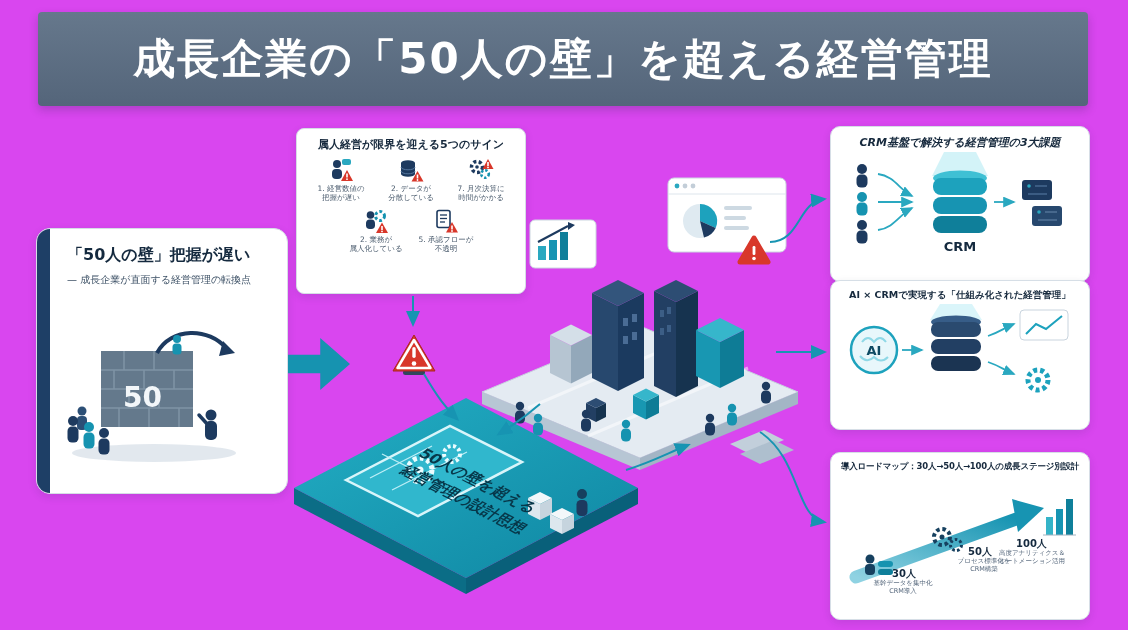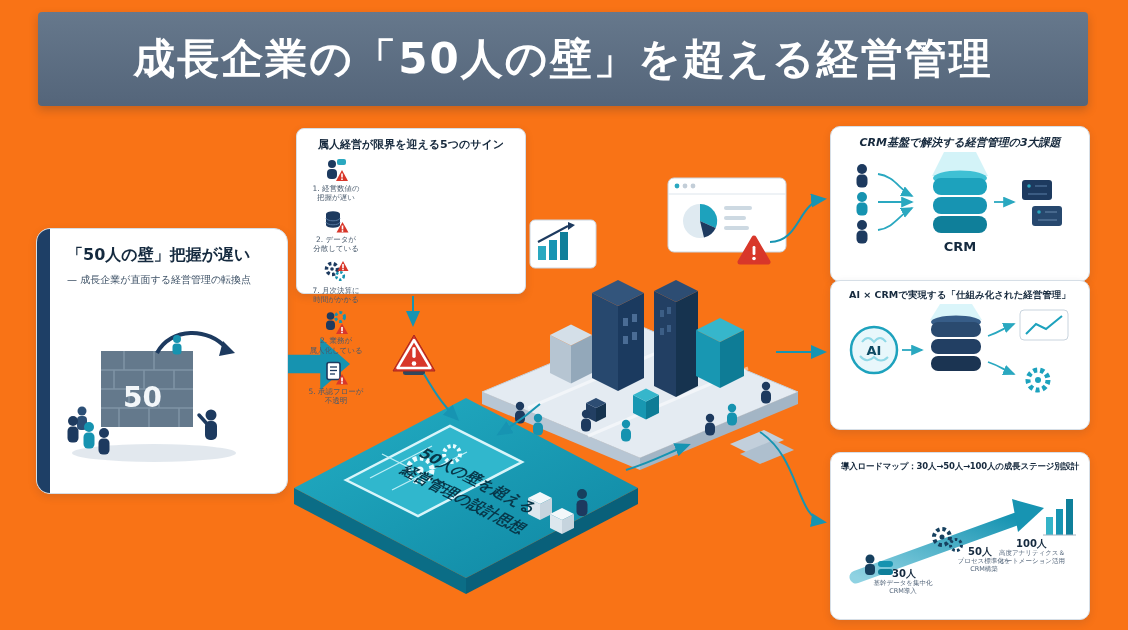--- a/index.html
+++ b/index.html
@@ -1,16 +1,16 @@
 <!DOCTYPE html>
 <html><head>
 <meta charset="utf-8">
 <style>
   html,body{margin:0;padding:0;background:#e9edf1;}
-  .canvas{position:relative;width:1128px;height:630px;background:#f97316;overflow:hidden;
+  .canvas{position:relative;width:1128px;height:630px;background:#d946ef;overflow:hidden;
           font-family:"DejaVu Sans","Liberation Sans",sans-serif;}
 
   
   .banner{position:absolute;left:38px;top:12px;width:1050px;height:94px;
           background:linear-gradient(180deg,#66788c,#54657a);border-radius:4px;
           display:flex;align-items:center;justify-content:center;
           box-shadow:0 4px 10px rgba(20,35,55,.22);}
   .banner h1{margin:0;color:#ffffff;font-size:42px;font-weight:800;letter-spacing:2px;white-space:nowrap;}
 
   
@@ -25,21 +25,21 @@
   .left-card .sub{position:absolute;left:30px;top:44px;margin:0;font-size:10px;color:#3d5166;width:205px;}
   .wall-svg{position:absolute;left:22px;top:94px;width:215px;height:158px;}
 
   
   .big-arrow{position:absolute;left:288px;top:338px;width:62px;height:52px;background:#1693b0;
              clip-path:polygon(0 32%,52% 32%,52% 0,100% 50%,52% 100%,52% 68%,0 68%);}
 
   
   .signs-card{left:296px;top:128px;width:228px;height:164px;border-radius:8px;}
   .signs-card h3{margin:8px 6px 2px;text-align:center;font-size:11px;color:#16293d;white-space:nowrap;}
-  .signs-grid{display:flex;flex-wrap:wrap;justify-content:center;padding:0 4px;flex-direction:column;}
+  .signs-grid{display:flex;flex-wrap:wrap;justify-content:center;padding:0 4px;}
   .sign-item{width:70px;display:flex;flex-direction:column;align-items:center;margin:3px 0 2px;}
   .sign-item svg{width:26px;height:26px;}
   .sign-item span{font-size:7.5px;line-height:1.25;color:#4a5b6d;text-align:center;
                   white-space:pre-line;margin-top:1px;}
 
   
   .warning-badge{position:absolute;left:390px;top:330px;width:48px;height:47px;}
 
   
   .city{position:absolute;left:468px;top:168px;width:344px;height:306px;}

